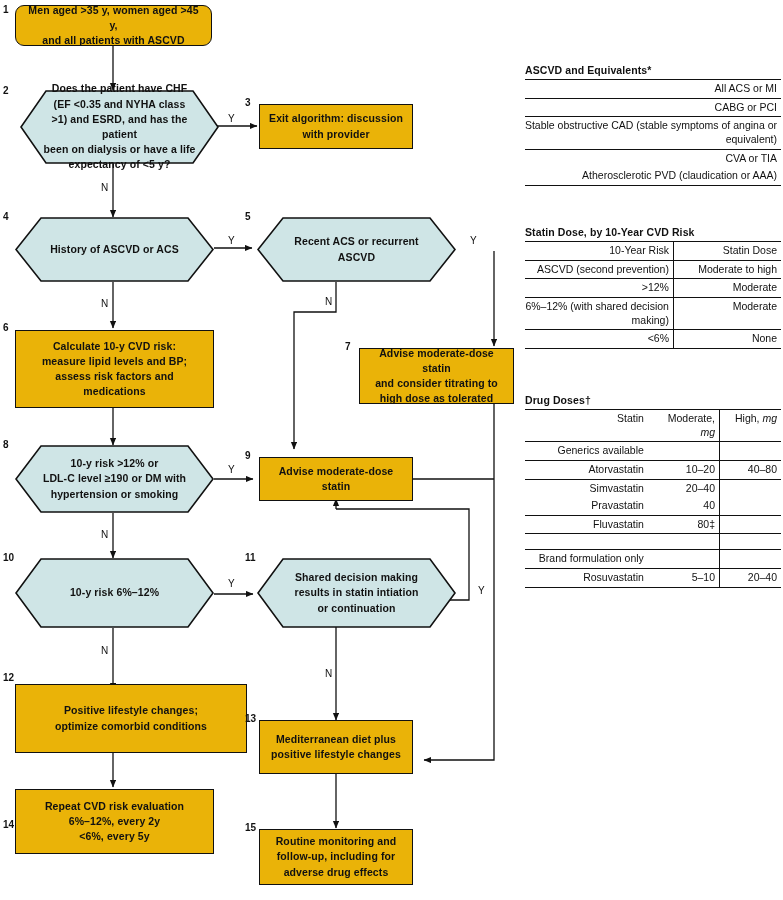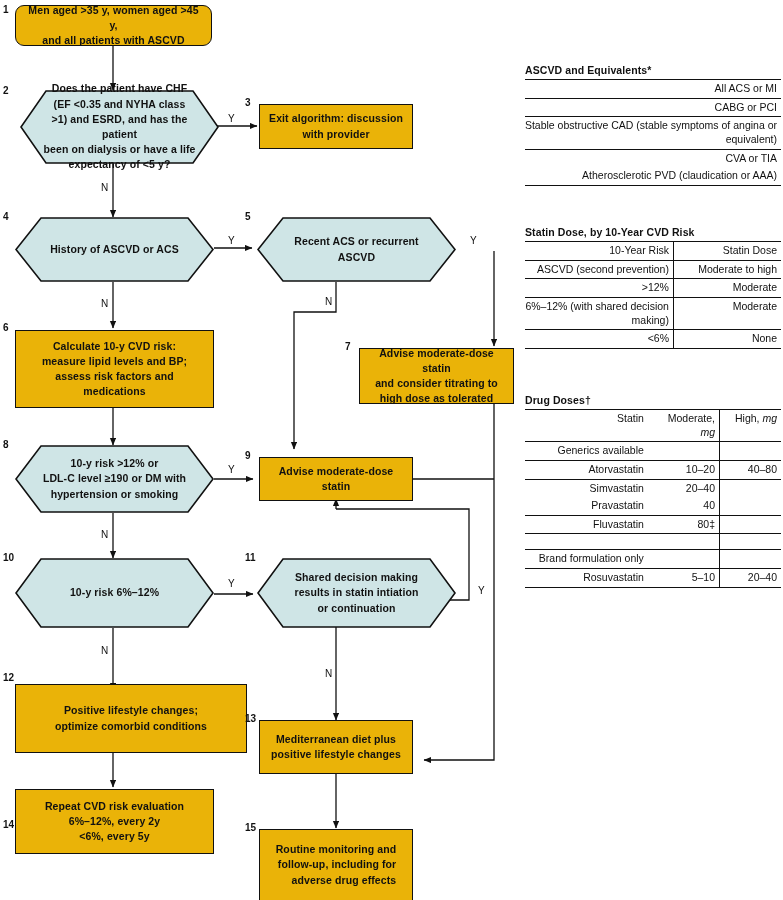--- a/index.html
+++ b/index.html
@@ -255,21 +255,21 @@
   <div class="nodenum" style="left:245px; top:713px;">13</div>
   <div class="node" style="left:259px; top:720px; width:154px; height:54px;">Mediterranean diet plus
 positive lifestyle changes</div>
 
   <div class="nodenum" style="left:3px; top:781px;margin-top:38px;">14</div>
   <div class="node" style="left:15px; top:789px; width:199px; height:65px;">Repeat CVD risk evaluation
 6%–12%, every 2y
 &lt;6%, every 5y</div>
 
   <div class="nodenum" style="left:245px; top:822px;">15</div>
-  <div class="node" style="left:259px; top:829px; width:154px; height:72px;text-align:right;">Routine monitoring and
+  <div class="node" style="left:259px; top:829px; width:154px; height:56px;">Routine monitoring and
 follow-up, including for
 adverse drug effects</div>
 
   <div class="tblwrap" style="left:525px; top:64px; width:256px;">
     <div class="tbltitle">ASCVD and Equivalents*</div>
     <table class="t">
       <tbody>
           <tr>
         <td class="bt bb">All ACS or MI</td>
       </tr>

